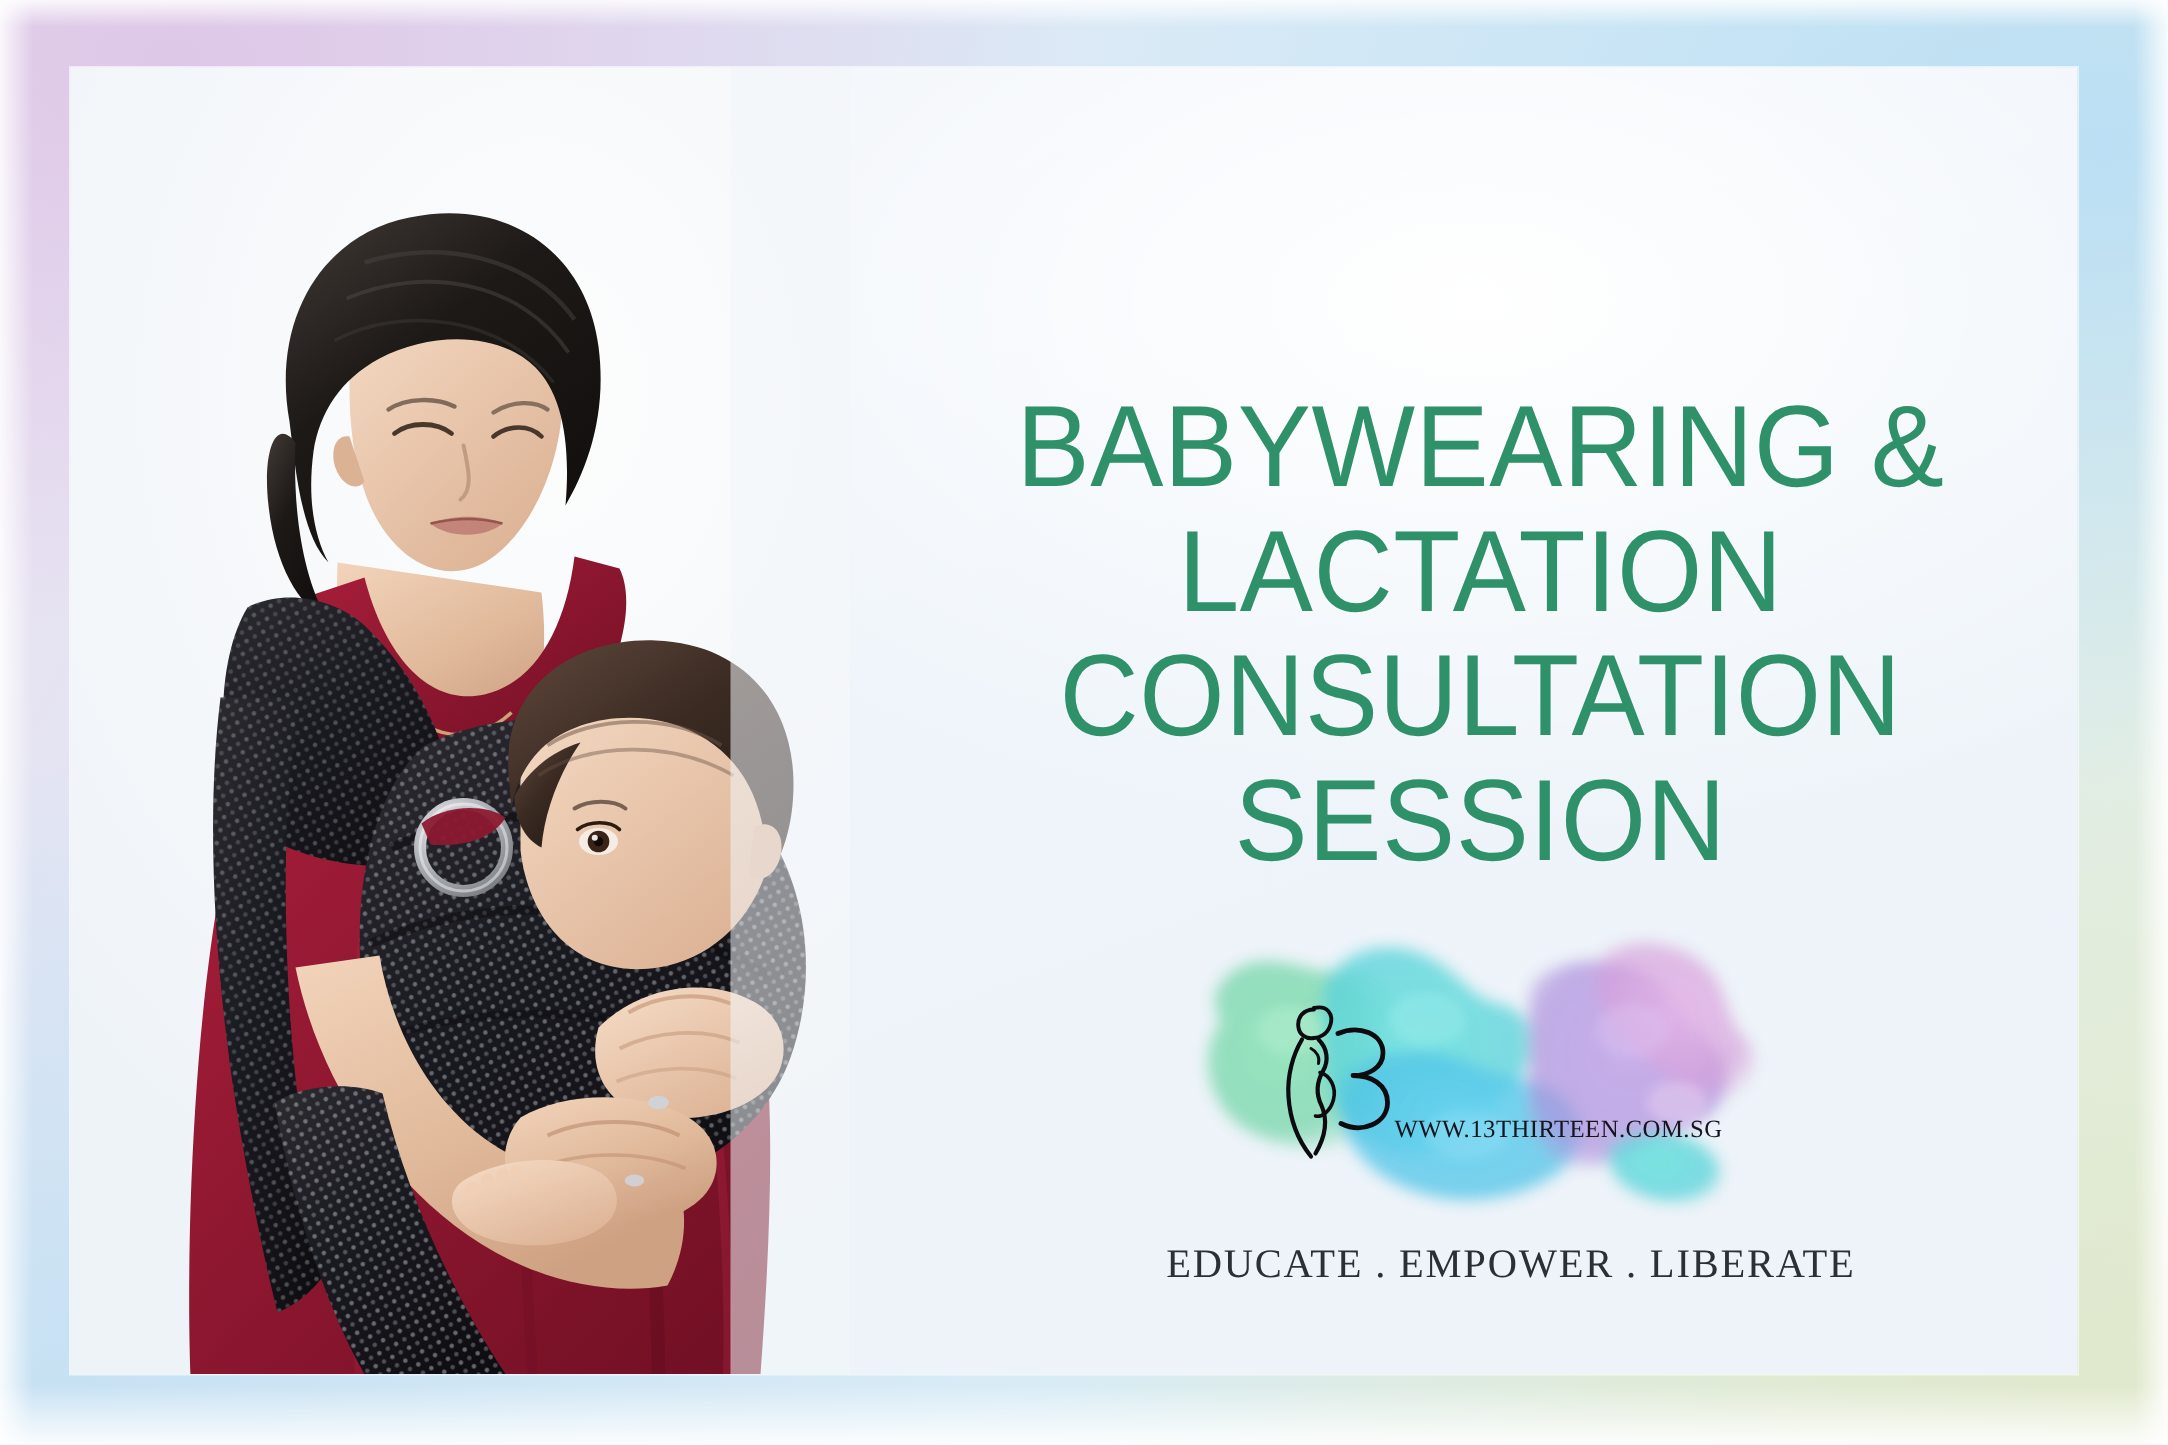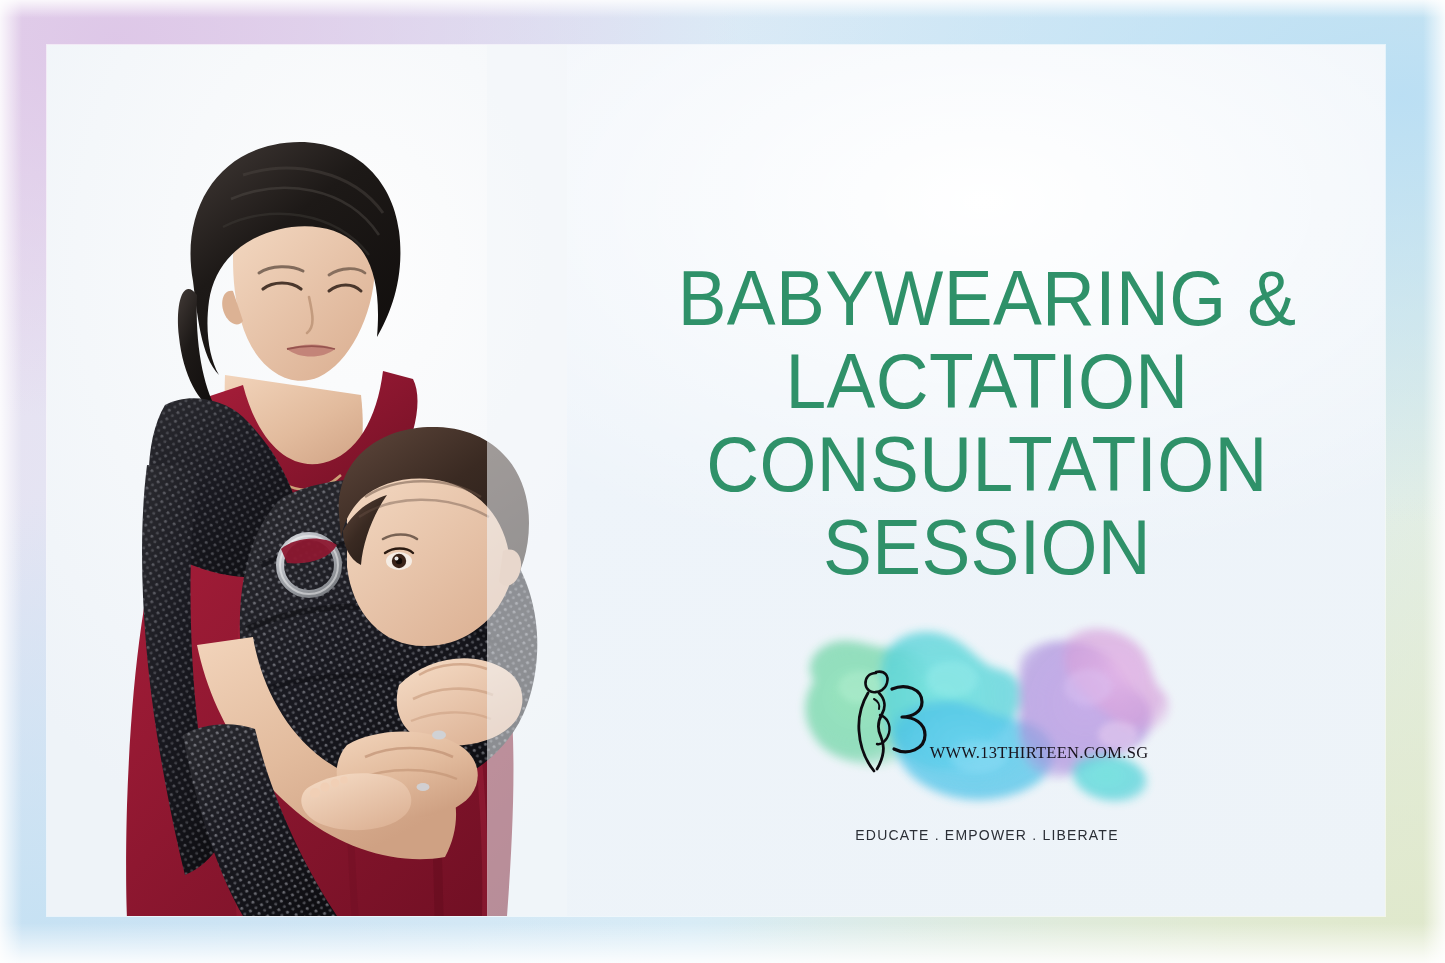--- a/index.html
+++ b/index.html
@@ -128,24 +128,24 @@
     color: #17141d;
     white-space: nowrap;
   }
 
   
   .tagline {
     position: absolute;
     left: 690px;
     top: 782px;
     width: 500px;
-    text-align: center;
-    font-family: Liberation Sans, sans-serif;
+    text-align: right;
+    font-family: Liberation Serif, serif;
     font-weight: 400;
-    font-size: 14px;
+    font-size: 27px;
     letter-spacing: 1.2px;
     color: #2b2f36;
     white-space: nowrap;
   }
 </style>
 </head>
 <body>
 
 <div class="poster">
 

